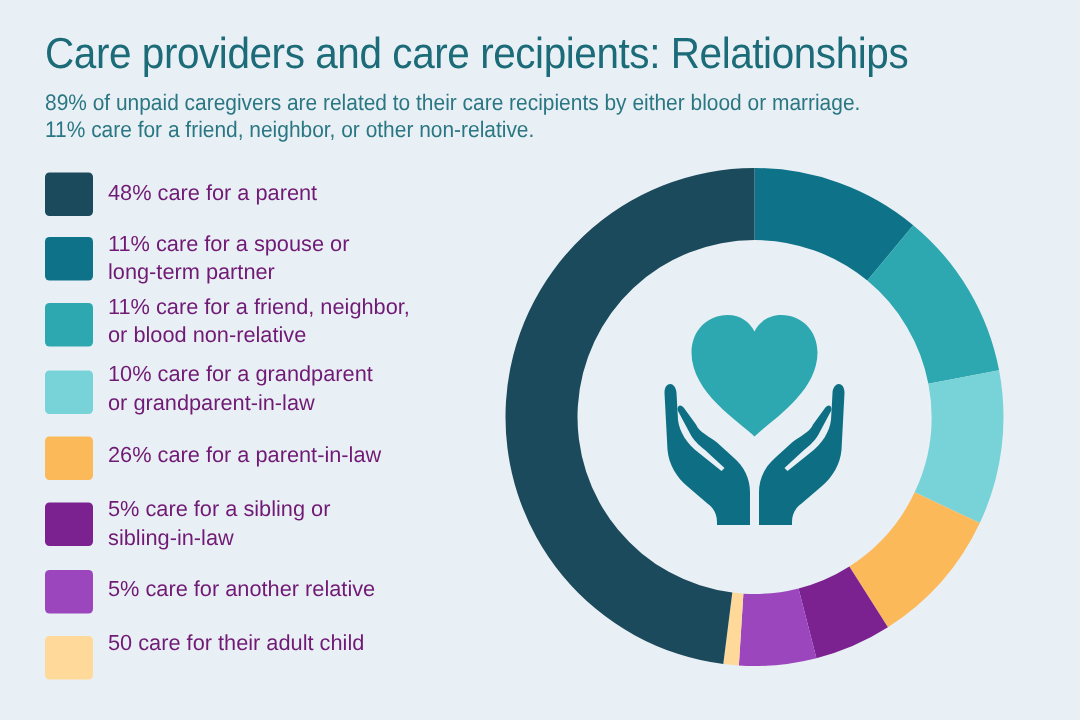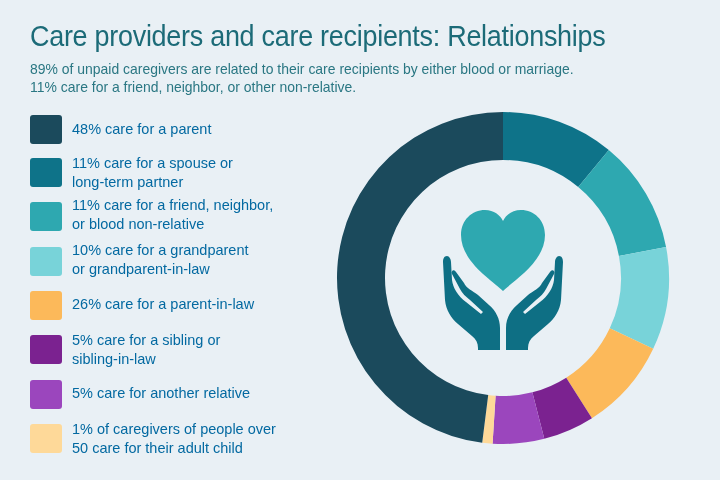--- a/index.html
+++ b/index.html
@@ -23,21 +23,21 @@
     }
     .subtitle div { margin: 0; }
     .legend { position: absolute; left: 0; top: 0; }
     .legend-item { position: absolute; left: 30px; }
     .swatch {
       position: absolute; left: 0; top: 0;
       width: 32px; height: 29px; border-radius: 3px;
     }
     .legend-label {
       position: absolute; left: 42px;
-      font-size: 14.5px; line-height: 19px; color: #0369a1;
+      font-size: 14.5px; line-height: 19px; color: #701a75;
       white-space: nowrap; width: 240px;
     }
     .chart { position: absolute; left: 0; top: 0; }
   </style>
 </head>
 <body>
 
 <h1 class="title">Care providers and care recipients: Relationships</h1>
 <div class="subtitle">
   <div>89% of unpaid caregivers are related to their care recipients by either blood or marriage.</div>
@@ -87,21 +87,20 @@
   </div>
   <div class="legend-item" style="top:380px">
     <div class="swatch" style="background: rgb(155, 70, 189);"></div>
     <div class="legend-label" style="top:4px">
       <div>5% care for another relative</div>
     </div>
   </div>
   <div class="legend-item" style="top:424px">
     <div class="swatch" style="background: rgb(254, 217, 153);"></div>
     <div class="legend-label" style="top:-4px">
-      <div>1% of caregivers of people over</div>
       <div>50 care for their adult child</div>
     </div>
   </div>
 </div>
 
 <svg class="chart" width="720" height="480" viewBox="0 0 720 480">
   <g id="donut-segments">
       <path d="M503,112 A166,166 0 0 1 608.8123822982825,150.09480169921898 L578.2160307903454,187.07943735245686 A118,118 0 0 0 503,160 Z" fill="#0e7389"></path>
       <path d="M608.8123822982825,150.09480169921898 A166,166 0 0 1 666.0596836209623,246.8947017787697 L618.9098955859853,255.8890048788845 A118,118 0 0 0 578.2160307903454,187.07943735245686 Z" fill="#2ea8b0"></path>
       <path d="M666.0596836209623,246.8947017787697 A166,166 0 0 1 653.2012907093592,348.6793623998021 L609.7695921909904,328.2419564046786 A118,118 0 0 0 618.9098955859853,255.8890048788845 Z" fill="#78d3d9"></path>

